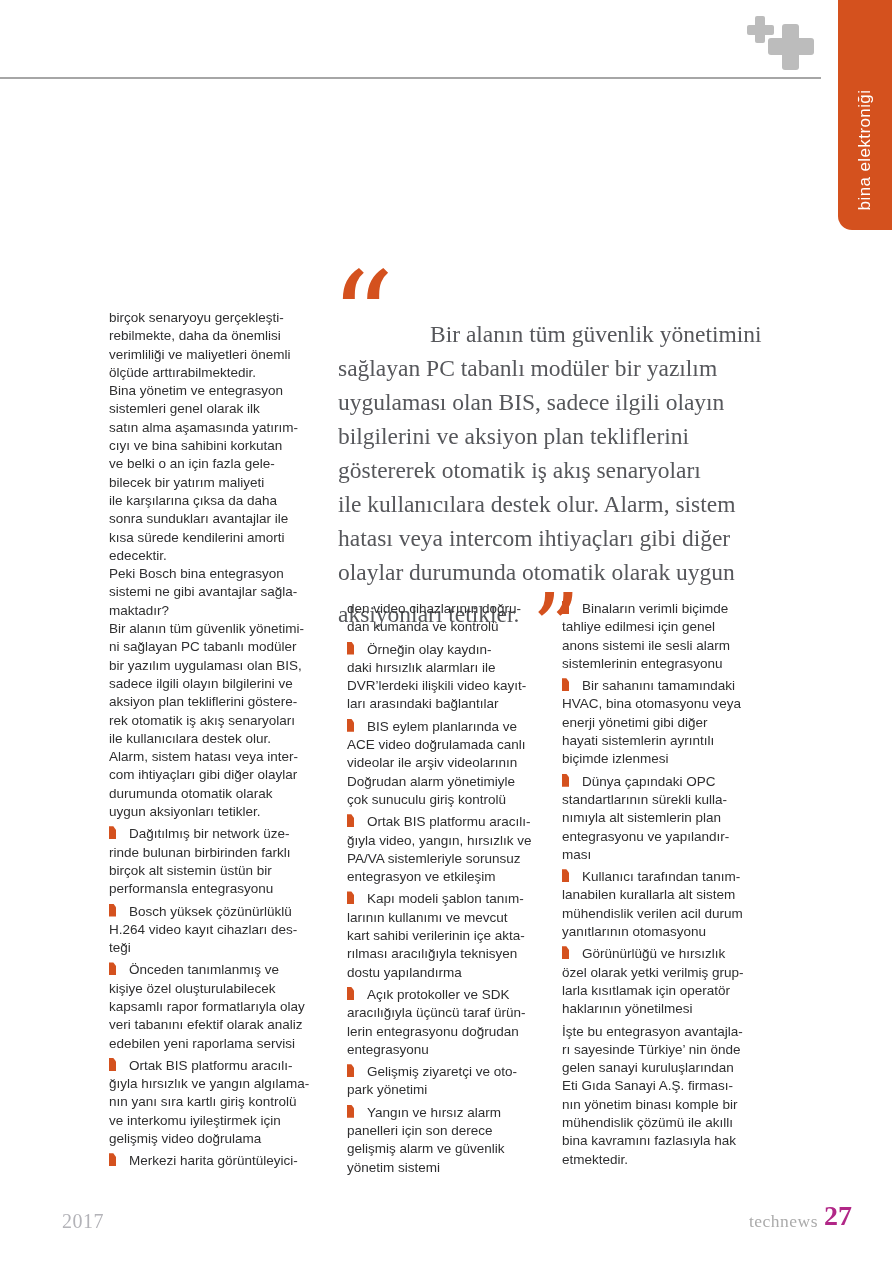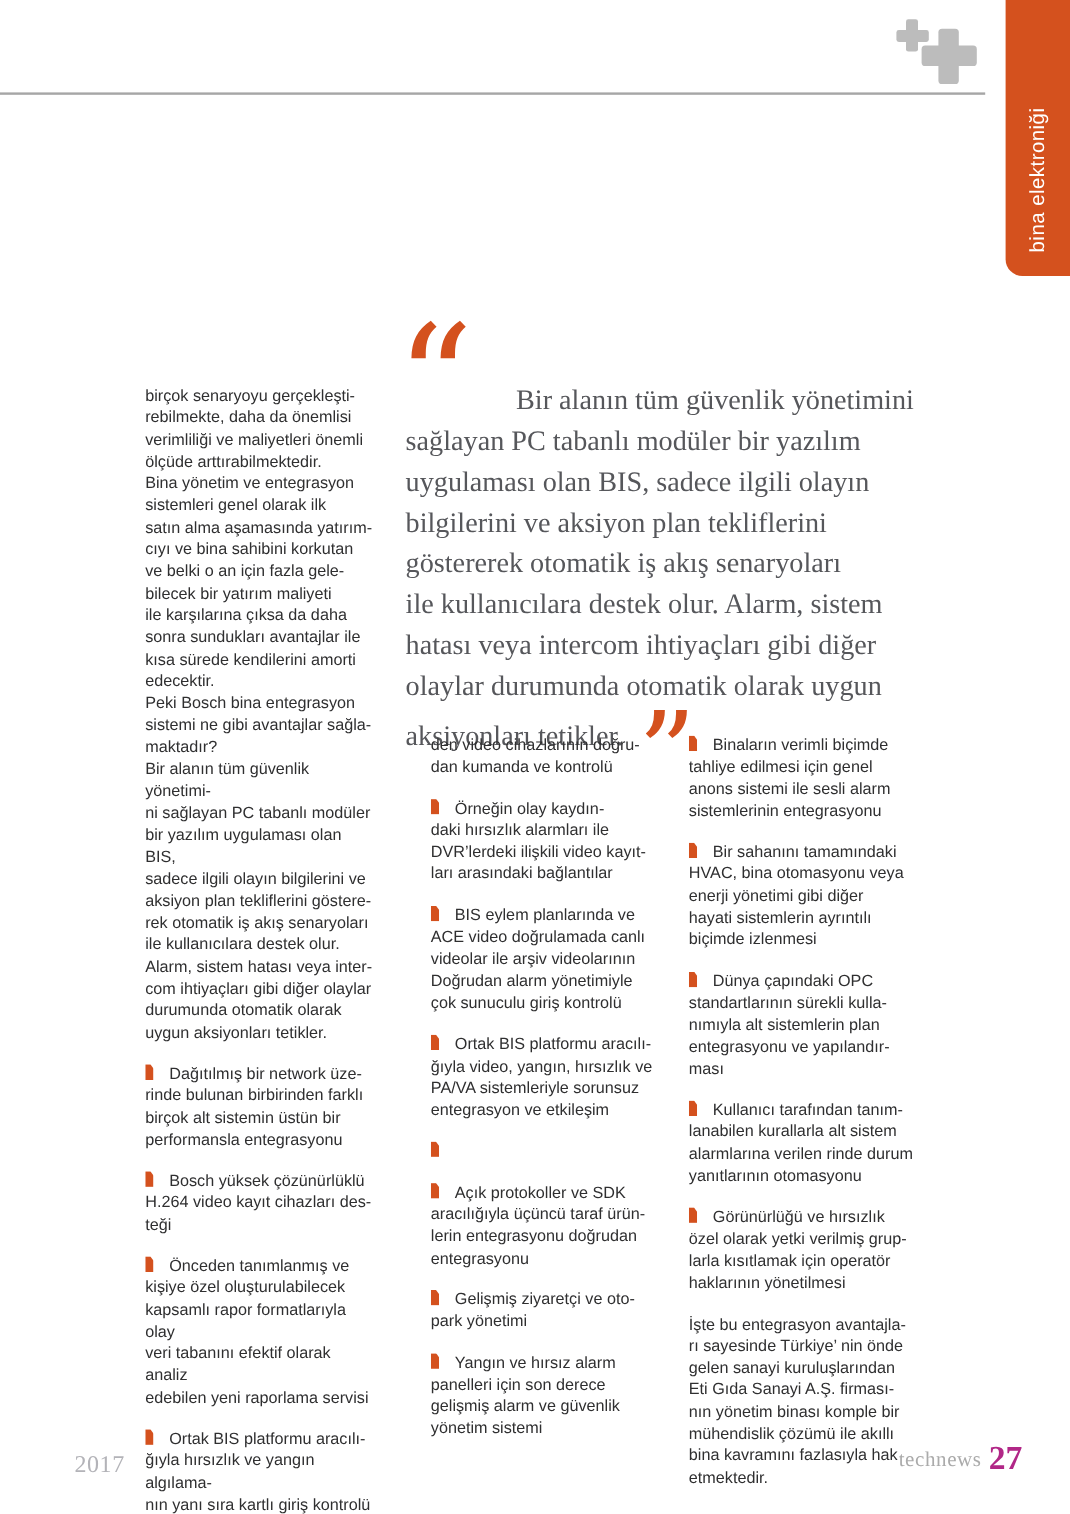--- a/index.html
+++ b/index.html
@@ -69,41 +69,41 @@
 
   
   .col {
     position:absolute;
     font-size:13.5px; line-height:18.3px;
     color:#2f2f30;
   }
   .col-1 { left:105px; top:305px; width:224px; }
   .col-2 { left:343px; top:596px; width:218px; }
   .col-3 { left:558px; top:596px; width:230px; }
-  .para { margin:16px; }
+  .para { margin:4px; }
   .para-text { white-space:pre-line; }
   .bullet-glyph {
     display:inline-block;
     width:7px; height:13px;
     background:var(--accent,#d4511e);
     margin-right:13px;
     vertical-align:-1px;
     clip-path:polygon(0 0, 62% 0, 100% 28%, 100% 100%, 0 100%);
   }
 
   
   .footer-year {
     position:absolute; left:62px; top:1210px;
     font-family:"Liberation Serif", serif;
     font-size:20px; color:#b3b3b8;
     letter-spacing:0.5px;
   }
   .footer-right {
     position:absolute; right:40px; top:1200px;
-    display:flex; align-items:center;margin-left:36px;
+    display:flex; align-items:flex-end;margin-left:36px;
   }
   .footer-mag {
     font-family:"Liberation Serif", serif;
     font-size:17.5px; color:#ababab;
     letter-spacing:0.5px;
   }
   .footer-page {
     font-family:"Liberation Serif", serif;
     font-size:28px; color:var(--magenta,#b12787);
     margin-left:6px;
@@ -195,21 +195,25 @@
 ları arasındaki bağlantılar</span></p>
     <p class="para"><span class="bullet-glyph"></span><span class="para-text">BIS eylem planlarında ve
 ACE video doğrulamada canlı
 videolar ile arşiv videolarının
 Doğrudan alarm yönetimiyle
 çok sunuculu giriş kontrolü</span></p>
     <p class="para"><span class="bullet-glyph"></span><span class="para-text">Ortak BIS platformu aracılı-
 ğıyla video, yangın, hırsızlık ve
 PA/VA sistemleriyle sorunsuz
 entegrasyon ve etkileşim</span></p>
-    <p class="para"><span class="bullet-glyph"></span></p>
+    <p class="para"><span class="bullet-glyph"></span><span class="para-text">Kapı modeli şablon tanım-
+larının kullanımı ve mevcut
+kart sahibi verilerinin içe akta-
+rılması aracılığıyla teknisyen
+dostu yapılandırma</span></p>
     <p class="para"><span class="bullet-glyph"></span><span class="para-text">Açık protokoller ve SDK
 aracılığıyla üçüncü taraf ürün-
 lerin entegrasyonu doğrudan
 entegrasyonu</span></p>
     <p class="para"><span class="bullet-glyph"></span><span class="para-text">Gelişmiş ziyaretçi ve oto-
 park yönetimi</span></p>
     <p class="para"><span class="bullet-glyph"></span><span class="para-text">Yangın ve hırsız alarm
 panelleri için son derece
 gelişmiş alarm ve güvenlik
 yönetim sistemi</span></p>
@@ -224,21 +228,21 @@
 enerji yönetimi gibi diğer
 hayati sistemlerin ayrıntılı
 biçimde izlenmesi</span></p>
     <p class="para"><span class="bullet-glyph"></span><span class="para-text">Dünya çapındaki OPC
 standartlarının sürekli kulla-
 nımıyla alt sistemlerin plan
 entegrasyonu ve yapılandır-
 ması</span></p>
     <p class="para"><span class="bullet-glyph"></span><span class="para-text">Kullanıcı tarafından tanım-
 lanabilen kurallarla alt sistem
-alarmlarına verilen rinde durum
+mühendislik verilen acil durum
 yanıtlarının otomasyonu</span></p>
     <p class="para"><span class="bullet-glyph"></span><span class="para-text">Görünürlüğü ve hırsızlık
 özel olarak yetki verilmiş grup-
 larla kısıtlamak için operatör
 haklarının yönetilmesi</span></p>
     <p class="para"><span class="para-text">İşte bu entegrasyon avantajla-
 rı sayesinde Türkiye’ nin önde
 gelen sanayi kuruluşlarından
 Eti Gıda Sanayi A.Ş. firması-
 nın yönetim binası komple bir

